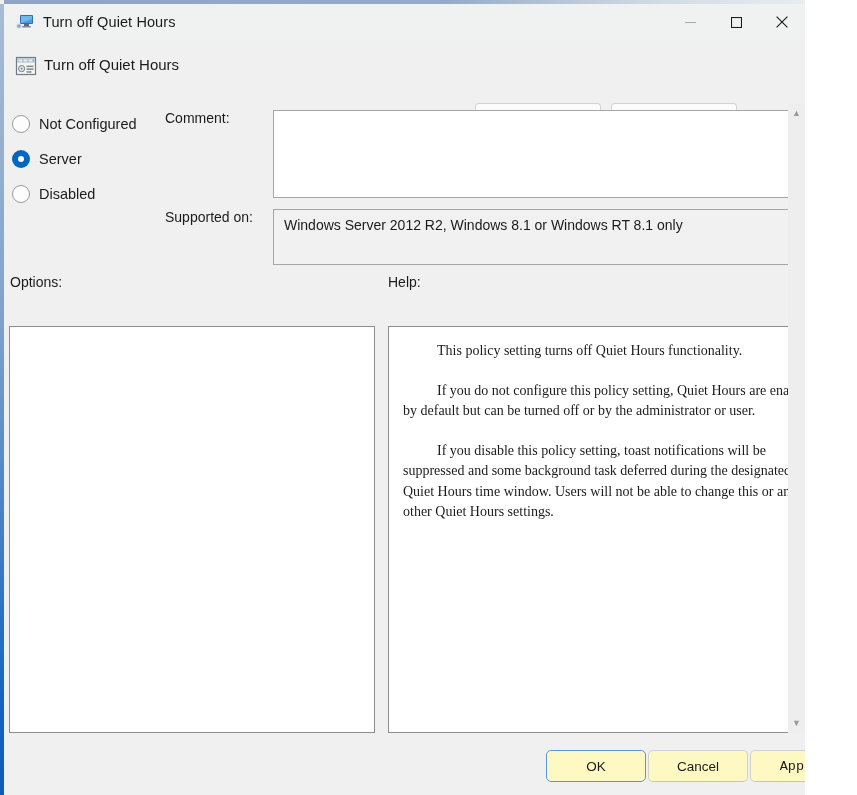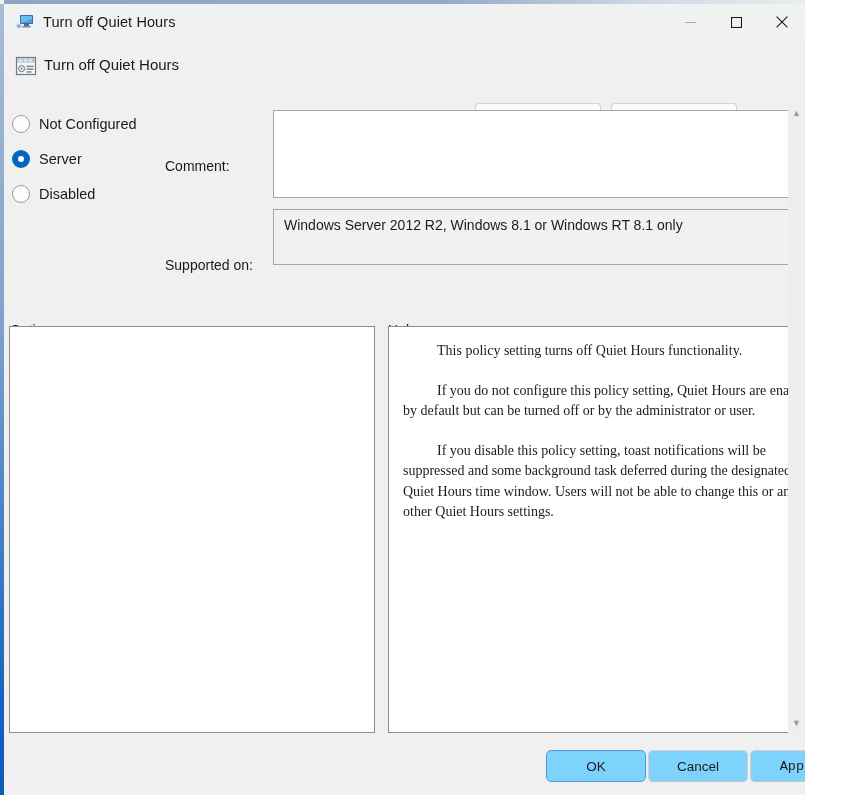--- a/index.html
+++ b/index.html
@@ -58,21 +58,21 @@
     position: absolute; top: 59px; height: 32px;
     background: #fbfbfb; border: 1px solid #d2d2d2; border-bottom-color: #c6c6c6;
     border-radius: 4px;
     font-family: "Liberation Sans", sans-serif; font-size: 13.5px; color: #1b1b1b;
     cursor: default;
   }
   #btn-prev { left: 471px; width: 126px; }
   #btn-next { left: 607px; width: 126px; }
 
   .fieldlabel {
-    position: absolute; font-size: 14px; color: #1b1b1b; margin-top: 48px;
+    position: absolute; font-size: 14px; color: #1b1b1b;
   }
   #lbl-comment { left: 165px; top: 110px; }
   #lbl-supported { left: 165px; top: 209px; }
   #lbl-options { left: 10px; top: 274px; }
   #lbl-help { left: 388px; top: 274px; }
 
   .textbox {
     position: absolute; background: #ffffff;
     border: 1px solid #a6a6a6;
     display: flex;
@@ -131,21 +131,21 @@
     border: none; background: #0067c0;
   }
   .radio-mark.checked::after {
     content: ""; width: 6px; height: 6px; border-radius: 50%; background: #ffffff;
   }
   .radio-label { font-size: 14.5px; color: #1b1b1b; }
 
   
   .btn {
     position: absolute; top: 750px; height: 32px; width: 100px;
-    background: #7dd3fc; border: 1px solid #d0d0d0; border-bottom-color: #c4c4c4;
+    background: #fef9c3; border: 1px solid #d0d0d0; border-bottom-color: #c4c4c4;
     border-radius: 5px;
     font-family: "Liberation Sans", sans-serif; font-size: 13.5px; color: #1b1b1b;
     cursor: default;
   }
   .btn.default { border: 1.5px solid #5a96d6; }
   #btn-ok { left: 546px; }
   #btn-cancel { left: 648px; }
   #btn-apply { left: 750px; font-family: Liberation Mono, monospace; }
 </style>
 </head>

